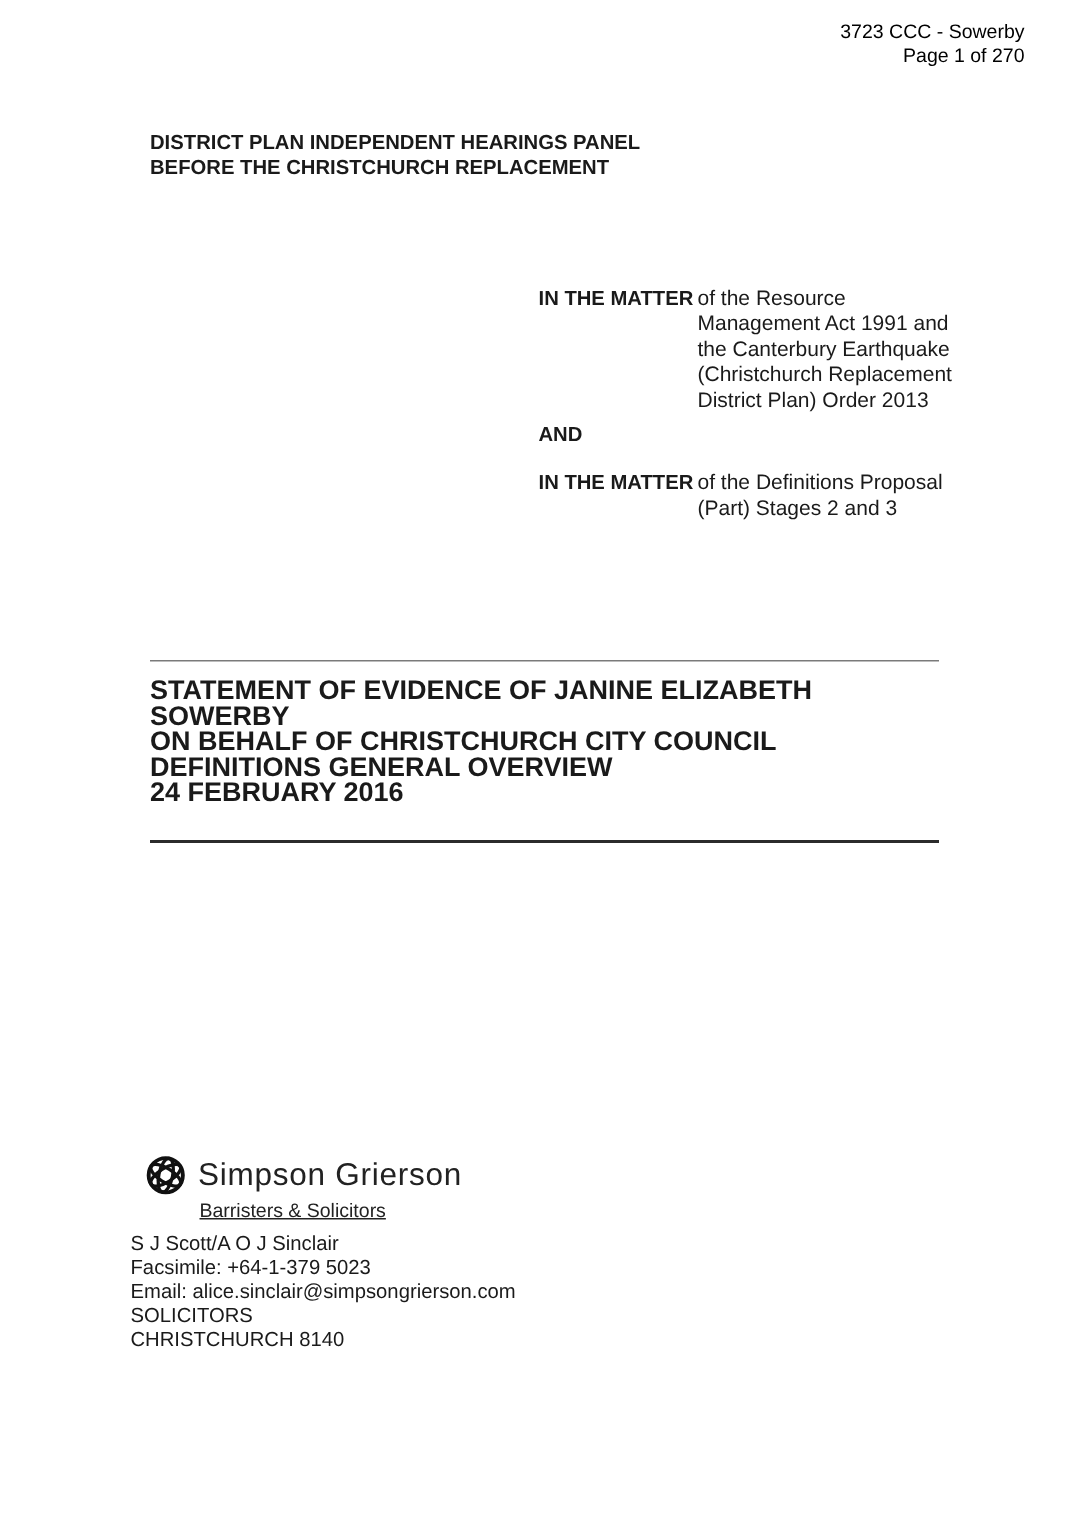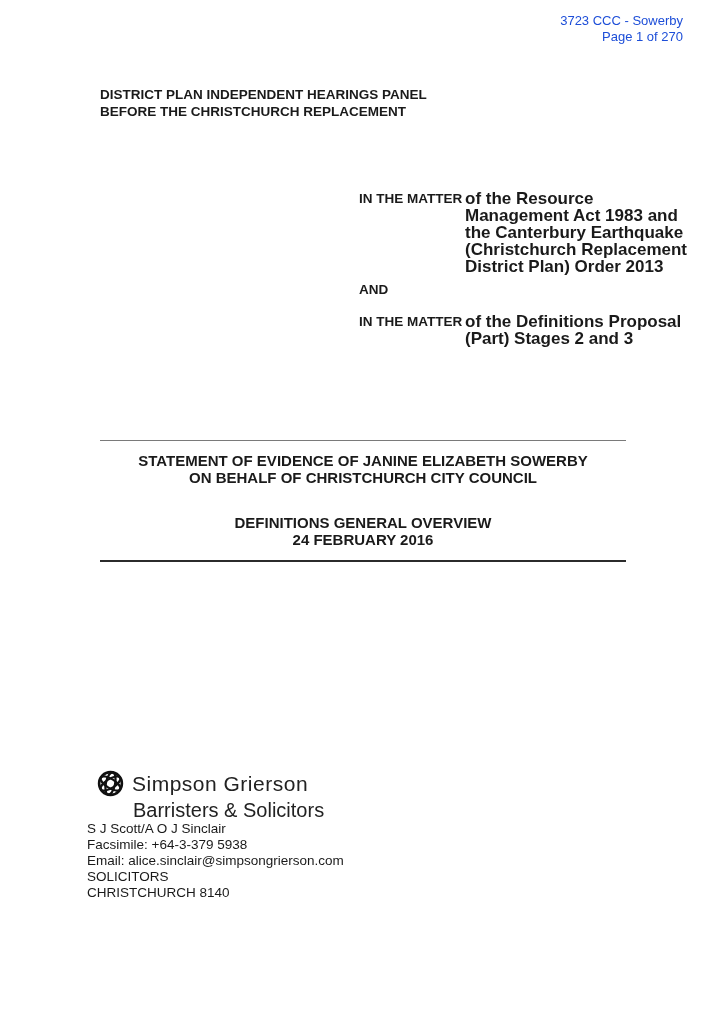--- a/index.html
+++ b/index.html
@@ -11,88 +11,88 @@
     color: #1a1a1a;
     overflow: hidden;
   }
   .doc-stamp {
     position: absolute;
     top: 13px;
     right: 41px;
     text-align: right;
     font-size: 13px;
     line-height: 16px;
-    color: #1d4ed8;
+    color: #000000;
   }
   .court-header {
     position: absolute;
     left: 100px;
     top: 86px;
     font-weight: bold;
     font-size: 13.5px;
     line-height: 17px;
   }
   .matter-label {
     position: absolute;
     left: 339px;
     font-weight: bold;
     font-size: 13.5px;
     line-height: 17px;
     padding-left: 20px;
   }
   .matter-desc {
     position: absolute;
     left: 465px;
-    font-size: 17px;
+    font-size: 14px;
     line-height: 17px;
-    font-weight: bold;
   }
   .m1 { top: 190px; }
   .m-and { top: 281px; }
   .m2 { top: 313px; }
   .rule {
     position: absolute;
     left: 100px;
     width: 526px;
   }
   .rule-top { top: 440px; height: 1px; background: #7a7a7a; }
   .rule-bottom { top: 560px; height: 2px; background: #2b2b2b; }
   .title-block {
     position: absolute;
     left: 100px;
     top: 452px;
     width: 526px;
-    text-align: center;
+    text-align: left;
     font-weight: bold;
-    font-size: 15px;
+    font-size: 18px;
     line-height: 17px;
   }
-  .title-sub { margin-top: 28px; }
+  .title-sub { margin-top: 0; }
   .title-date { margin-top: 0; }
   .firm {
     position: absolute;
     left: 96px;
     top: 768px;
   }
   .firm-row {
     display: flex;
     align-items: center;
   }
   .firm-name {
     margin-left: 7px;
     font-size: 21px;
     font-weight: 400;
     color: #222222;
     letter-spacing: 0.5px;
   }
   .firm-tagline {
     margin-left: 37px;
     margin-top: 0px;
-    font-size: 20px;
+    font-size: 13px;
     color: #222222;
+    text-decoration: underline;
   }
   .logo-glyph { display: block; }
   .contact {
     position: absolute;
     left: 87px;
     top: 821px;
     font-size: 13.5px;
     line-height: 16px;
   }
 </style>
@@ -105,21 +105,21 @@
 </div>
 
 <div class="court-header">
   <div>DISTRICT PLAN INDEPENDENT HEARINGS PANEL</div>
   <div>BEFORE THE CHRISTCHURCH REPLACEMENT</div>
 </div>
 
 <div class="matter-label m1">IN THE MATTER</div>
 <div class="matter-desc m1">
     <div>of the Resource</div>
-    <div>Management Act 1983 and</div>
+    <div>Management Act 1991 and</div>
     <div>the Canterbury Earthquake</div>
     <div>(Christchurch Replacement</div>
     <div>District Plan) Order 2013</div>
   </div>
 
 <div class="matter-label m-and">AND</div>
 
 <div class="matter-label m2">IN THE MATTER</div>
 <div class="matter-desc m2">
     <div>of the Definitions Proposal</div>
@@ -147,17 +147,17 @@
         </g>
       </svg>
     </span>
     <span class="firm-name">Simpson Grierson</span>
   </div>
   <div class="firm-tagline">Barristers &amp; Solicitors</div>
 </div>
 
 <div class="contact">
     <div>S J Scott/A O J Sinclair</div>
-    <div>Facsimile: +64-3-379 5938</div>
+    <div>Facsimile: +64-1-379 5023</div>
     <div>Email: alice.sinclair@simpsongrierson.com</div>
     <div>SOLICITORS</div>
     <div>CHRISTCHURCH 8140</div>
   </div>
 
 </body></html>

